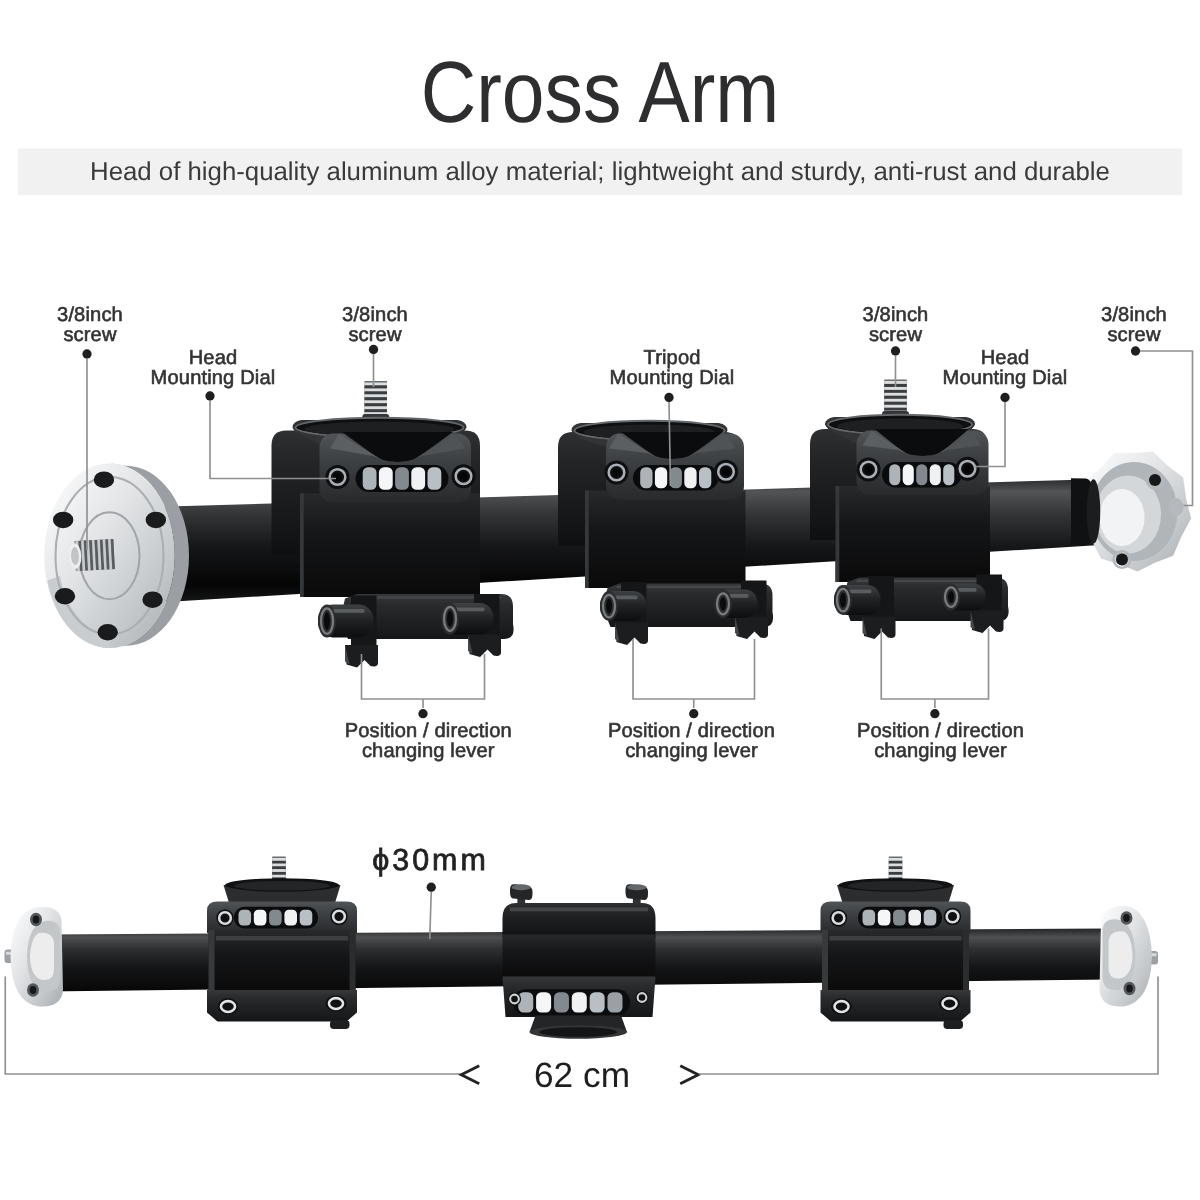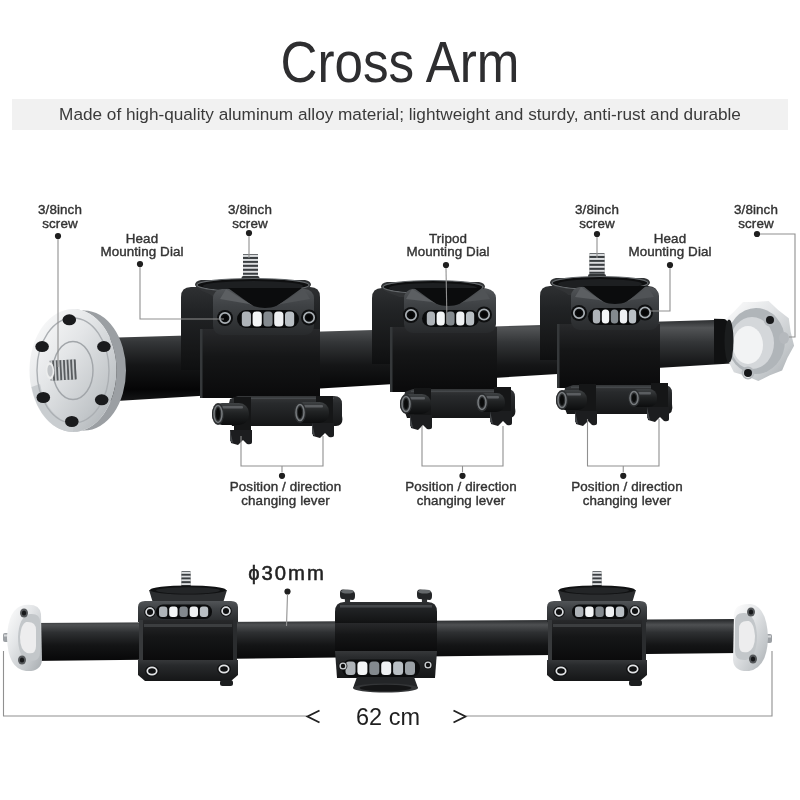--- a/index.html
+++ b/index.html
@@ -410,12 +410,12 @@
 <text x="287" y="580" text-anchor="middle" font-size="20.3" fill="#222" stroke="#222" stroke-width="0.5" letter-spacing="2" font-family="Liberation Sans, sans-serif">ϕ30mm</text>
 <circle cx="287.5" cy="591.5" r="3.1" fill="#1f1f1f"></circle>
 <path d="M 287.5 594.5 L 286.5 626" fill="none" stroke="#909090" stroke-width="1.1"></path>
 <path d="M 3.5 651 L 3.5 716 L 307 716" fill="none" stroke="#909090" stroke-width="1.1"></path>
 <path d="M 319.5 710.5 L 307.5 716.5 L 319.5 722.5" fill="none" stroke="#222" stroke-width="1.9"></path>
 <path d="M 453.5 710.5 L 465.5 716.5 L 453.5 722.5" fill="none" stroke="#222" stroke-width="1.9"></path>
 <path d="M 466 716 L 772 716 L 772 651" fill="none" stroke="#909090" stroke-width="1.1"></path>
 <text x="388" y="724.5" text-anchor="middle" font-size="23.5" fill="#1f1f1f" font-family="Liberation Sans, sans-serif">62 cm</text>
   </svg>
 <div class="title">Cross Arm</div>
-<div class="banner">Made of high-quality aluminum alloy material; lightweight and sturdy, anti-rust and durable</div>
+<div class="banner">Head of high-quality aluminum alloy material; lightweight and sturdy, anti-rust and durable</div>
 </body></html>

